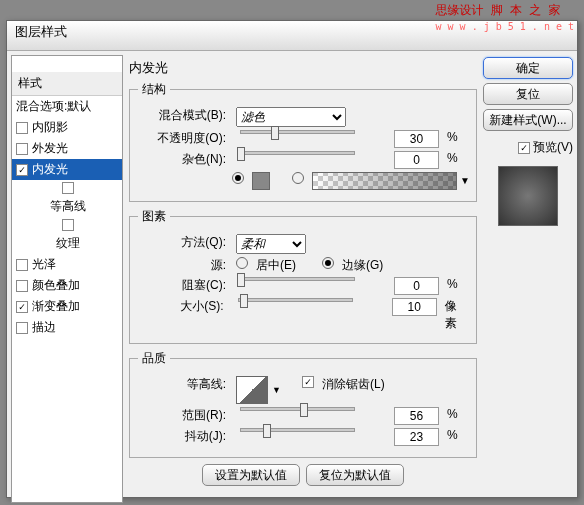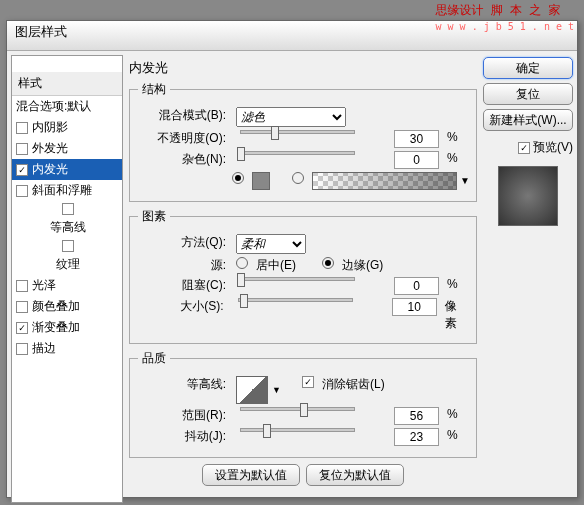--- a/index.html
+++ b/index.html
@@ -64,24 +64,20 @@
           <span>内阴影</span>
         </div>
       <div class="sidebar-item">
           <span class="chk"></span>
           <span>外发光</span>
         </div>
       <div class="sidebar-item selected">
           <span class="chk checked"></span>
           <span>内发光</span>
         </div>
-      <div class="sidebar-item">
-          <span class="chk"></span>
-          <span>斜面和浮雕</span>
-        </div>
       <div class="sidebar-item indent">
           <span class="chk"></span>
           <span>等高线</span>
         </div>
       <div class="sidebar-item indent">
           <span class="chk"></span>
           <span>纹理</span>
         </div>
       <div class="sidebar-item">
           <span class="chk"></span>

